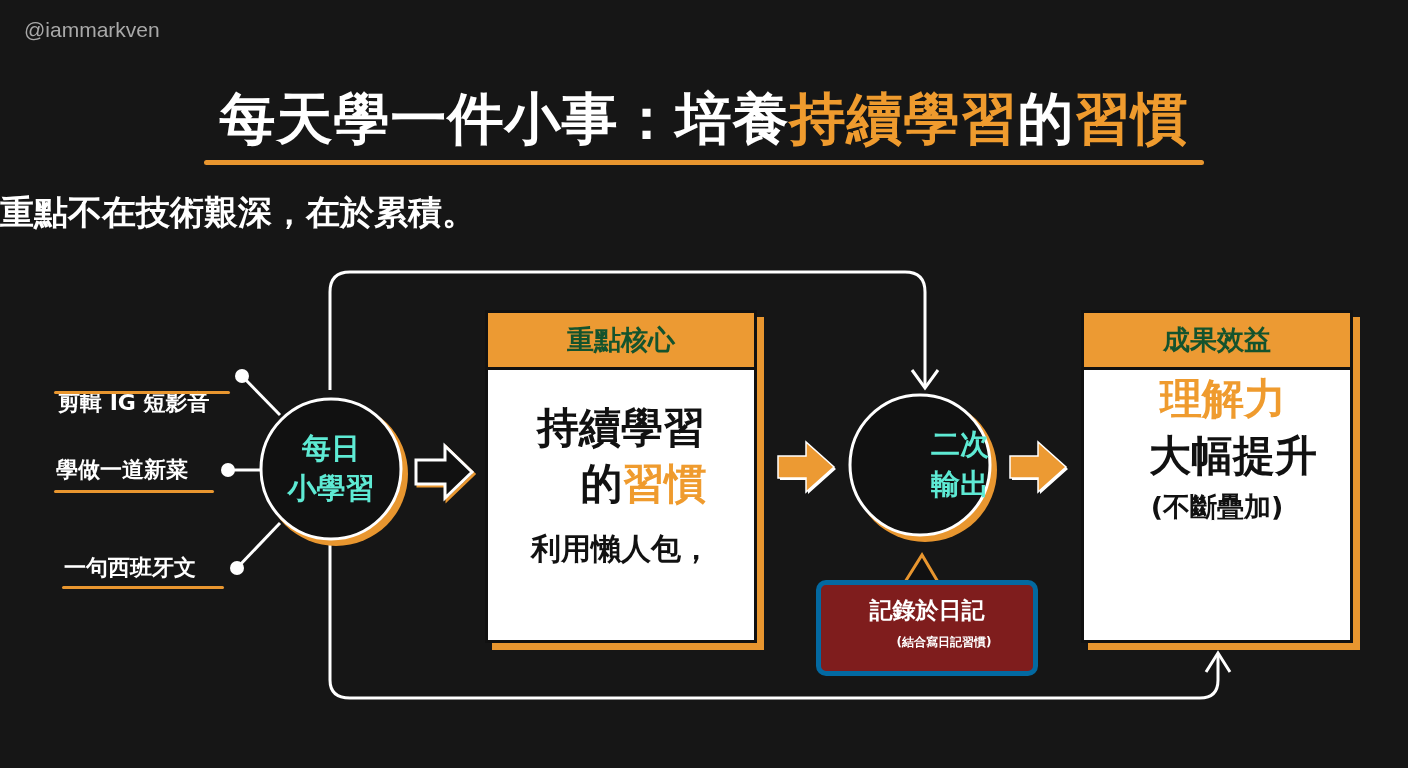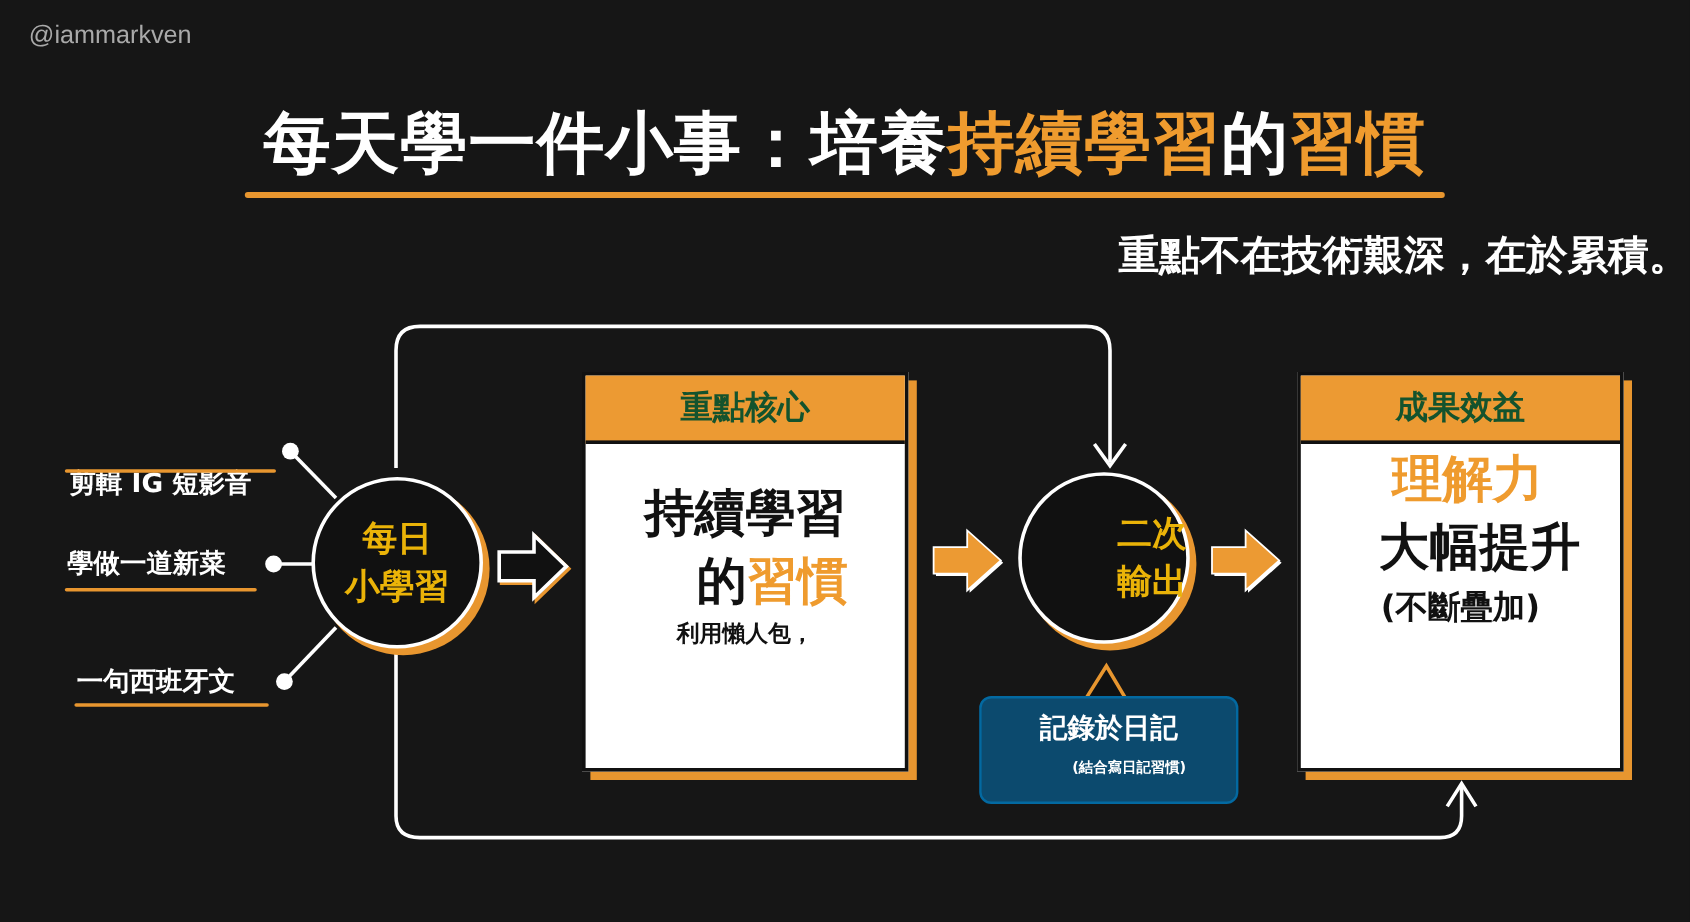--- a/index.html
+++ b/index.html
@@ -7,37 +7,37 @@
     width:1408px; height:768px; overflow:hidden;
     background:#161616;
     font-family:"DejaVu Sans", "Liberation Sans", sans-serif;
     position:relative; color:#fff;
   }
   .abs { position:absolute; }
   .watermark { left:24px; top:18px; font-size:21px; color:#a9a9a9; font-family:"Liberation Sans", sans-serif; }
   .title { left:0; width:1408px; top:82px; text-align:center; font-size:56px; font-weight:bold; letter-spacing:1px; }
   .title .hl { color:#ef9b2e; }
   .title-underline { left:204px; width:1000px; top:160px; height:5px; background:#e8962f; border-radius:3px; }
-  .subtitle { left:0; width:1408px; top:190px; text-align:right; font-size:34px; font-weight:bold; }
+  .subtitle { left:0; width:1408px; top:190px; text-align:left; font-size:34px; font-weight:bold; }
   svg.lines { left:0; top:0; }
   .src-label { font-size:22px; font-weight:bold; white-space:nowrap; }
   .src-underline { height:3px; background:#e8962f; border-radius:2px; }
-  .circle-text { text-align:center; font-size:29px; font-weight:bold; color:#eab308; line-height:40px; }
+  .circle-text { text-align:center; font-size:29px; font-weight:bold; color:#5eead4; line-height:40px; }
   .card {
     background:#fff; border:3px solid #111;
     box-shadow:7px 7px 0 #e8962f;
   }
   .card-header {
     background:#ec9a33; color:#14532d; text-align:center; font-weight:bold;
     font-size:27px; height:54px; line-height:54px; border-bottom:3px solid #111;
   }
   .card-body { color:#111; text-align:center; font-weight:bold; }
   .orange { color:#ef9b2e; }
   .callout {
-    border:2px solid #0369a1; border-radius:10px; background:#0c4a6e;
+    border:5px solid #0369a1; border-radius:10px; background:#7f1d1d;
     text-align:center; font-weight:bold;
   }
 </style>
 </head>
 <body>
 
 <div class="abs watermark">@iammarkven</div>
 
 <div class="abs title"><span>每天學一件小事：培養</span><span class="hl">持續學習</span><span>的</span><span class="hl">習慣</span></div>
 <div class="abs title-underline"></div>
@@ -85,21 +85,21 @@
 <div class="abs circle-text" style="left:261px; top:428px; width:140px;">
   <div>每日</div>
   <div>小學習</div>
 </div>
 
 <div class="abs card" style="left:485px; top:310px; width:266px; height:327px;">
   <div class="card-header">重點核心</div>
   <div class="card-body">
     <div style="font-size:42px; margin-top:30px; line-height:56px;">持續學習</div>
     <div style="font-size:42px; line-height:56px;padding-left:45px;"><span>的</span><span class="orange">習慣</span></div>
-    <div style="font-size:19px; line-height:33px;">利用懶人包，</div>
+    <div style="font-size:30px; margin-top:20px; line-height:33px;">利用懶人包，</div>
   </div>
 </div>
 
 <div class="abs circle-text" style="left:890px; top:424px; width:140px;">
   <div>二次</div>
   <div>輸出</div>
 </div>
 
 <div class="abs callout" style="left:816px; top:580px; width:212px; height:86px;">
   <div style="font-size:23px; margin-top:8px; line-height:34px;">記錄於日記</div>

